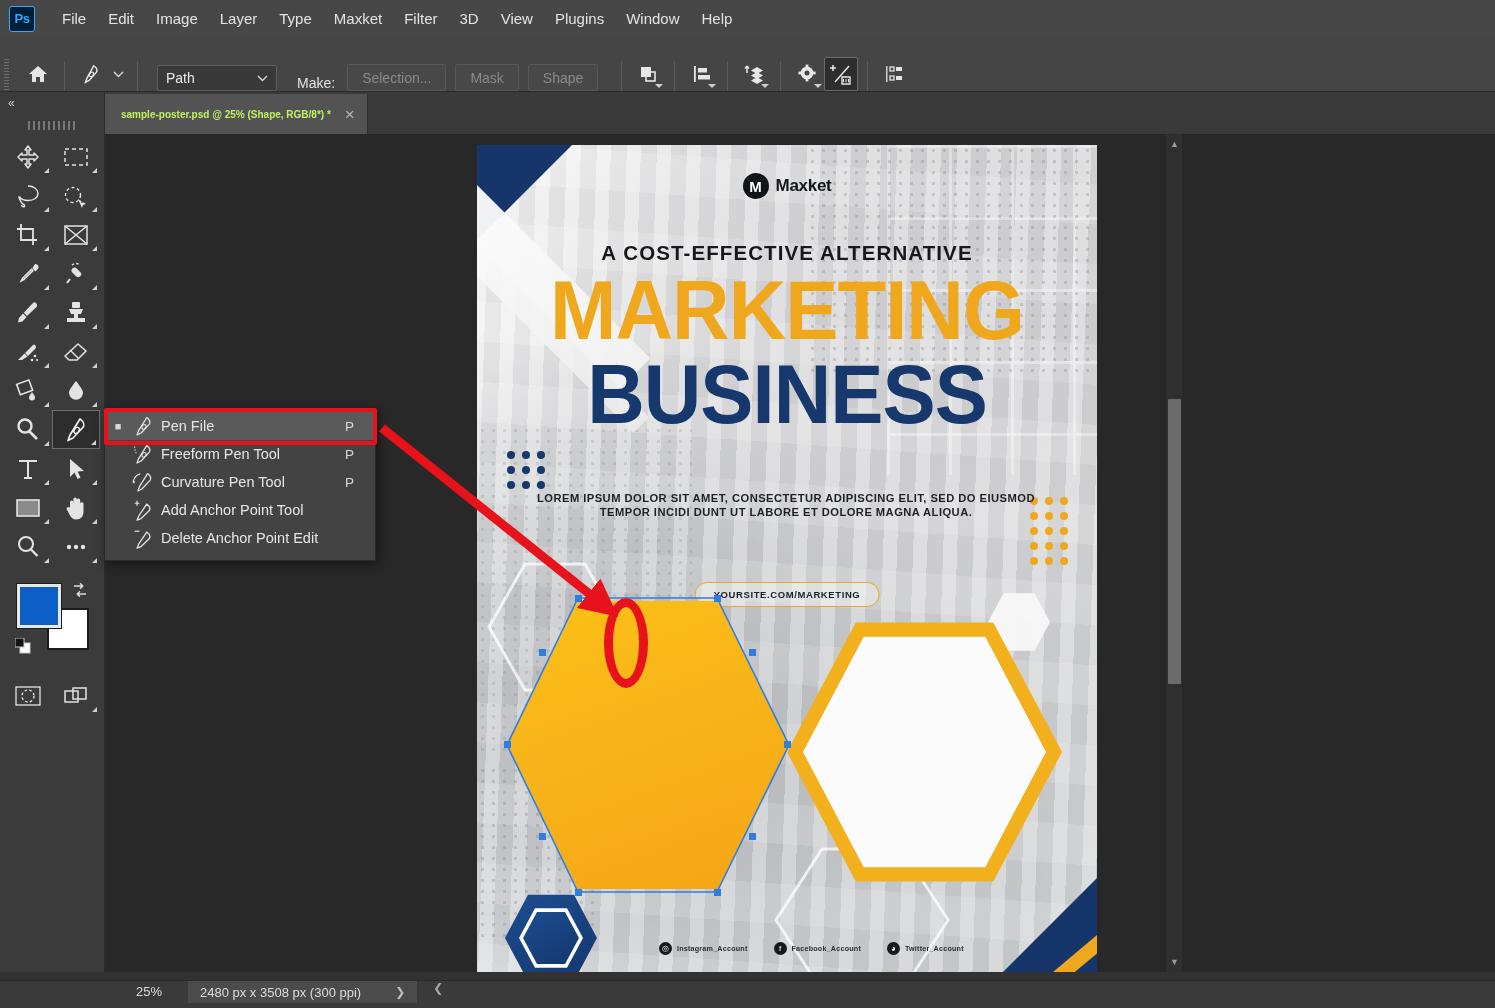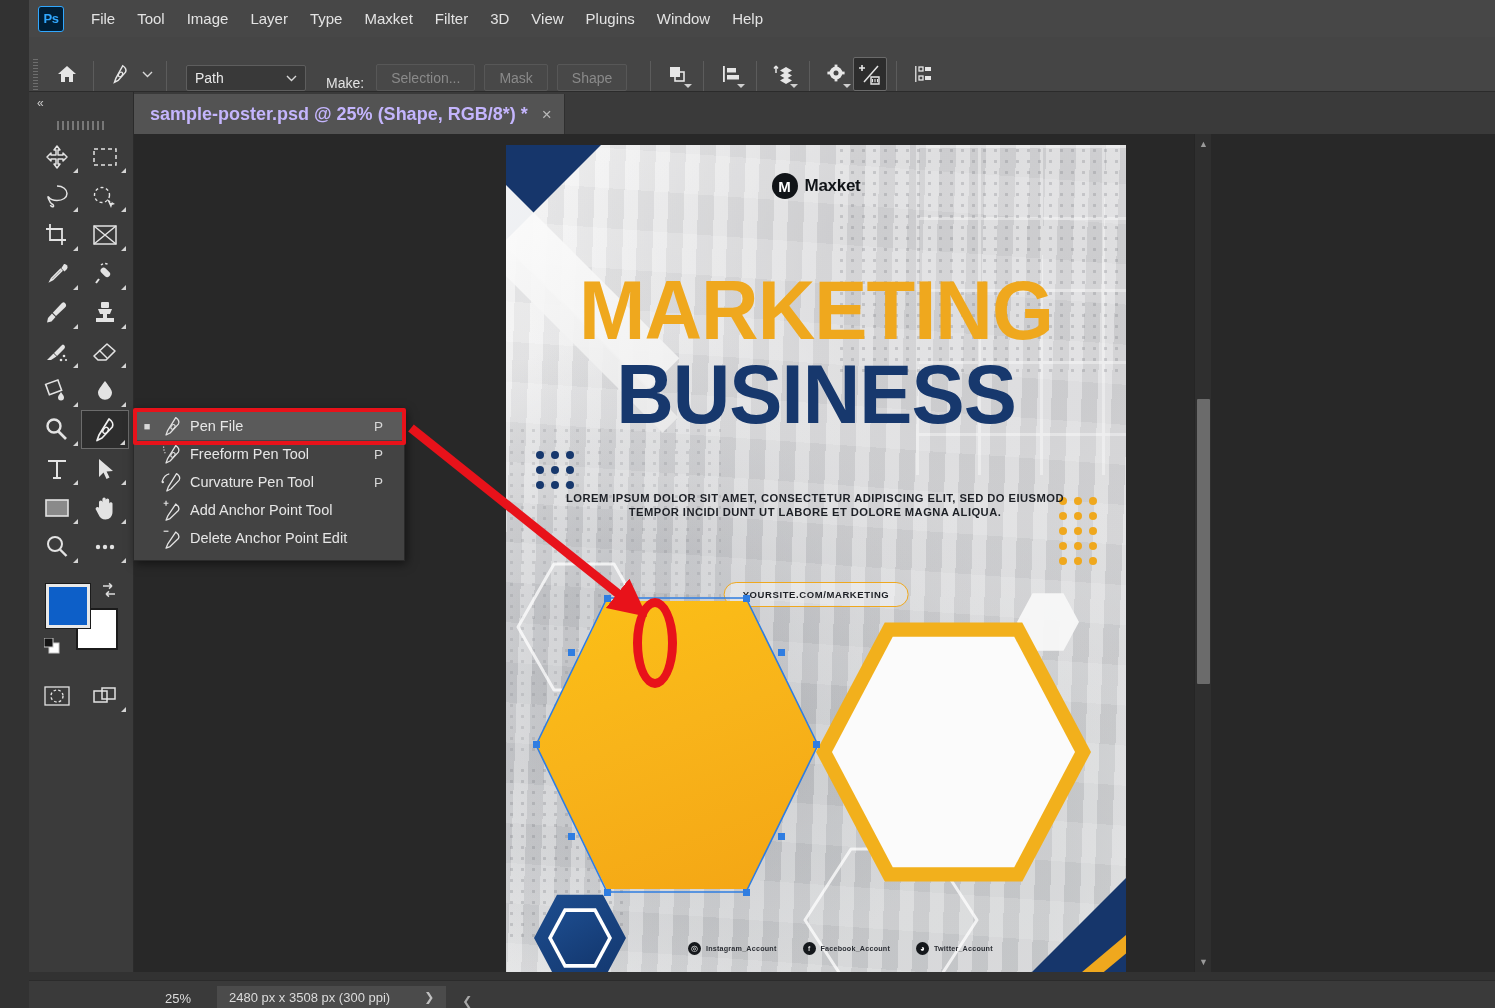--- a/index.html
+++ b/index.html
@@ -2,21 +2,21 @@
 <html><head>
 <meta charset="utf-8">
 <style>
   * { box-sizing: border-box; margin: 0; padding: 0; }
   html, body {
     width: 1495px; height: 1008px;
     background: #323232;
     font-family: "Liberation Sans", sans-serif;
     overflow: hidden;
   }
-  #app { position: relative; width: 1182px; height: 1008px; background: #323232; margin-left: 29px; }
+  #app { position: relative; width: 1182px; height: 1008px; background: #323232; }
 
   
   #menubar {
     position: absolute; left: 0; top: 0; width: 1495px; height: 37px;
     background: #474747; display: flex; align-items: center;
   }
   #ps-logo {
     width: 26px; height: 26px; margin-left: 9px; margin-right: 16px;
     background: #001e36; border: 1px solid #31a8ff; border-radius: 3px;
     color: #31a8ff; font-size: 13px; font-weight: bold;
@@ -66,21 +66,21 @@
   
   #tabbar {
     position: absolute; left: 105px; top: 92px; width: 1390px; height: 42px;
     background: #3a3a3a; display: flex; align-items: flex-end;
   }
   #doc-tab {
     height: 40px; background: #535353; display: flex; align-items: center;
     padding: 0 12px 0 16px; gap: 14px; border-right: 1px solid #2f2f2f;
     cursor: default;
   }
-  #doc-tab-title { color: #c4b5fd; font-size: 18px; font-weight: bold; white-space: nowrap; }
+  #doc-tab-title { color: #bef264; font-size: 10px; font-weight: bold; white-space: nowrap; }
   #doc-tab-close { color: #b9b9b9; font-size: 17px; line-height: 1; cursor: default; }
 
   
   #toolspanel {
     position: absolute; left: 0; top: 92px; width: 105px; height: 880px;
     background: #3b3b3b; border-right: 1px solid #2b2b2b;
   }
   #panel-collapse {
     height: 22px; display: flex; align-items: center; padding-left: 8px;
     color: #cacaca; font-size: 12px; background: #3b3b3b; cursor: default;
@@ -292,21 +292,21 @@
   .sc-arrow { position: absolute; left: 0; width: 17px; height: 16px; color: #9a9a9a; font-size: 9px; display: flex; align-items: center; justify-content: center; }
   #hscroll {
     position: absolute; left: 105px; bottom: 0; width: 1373px; height: 18px;
     background: #3a3a3a;
   }
   #hthumb { position: absolute; left: 646px; top: 3px; width: 720px; height: 13px; background: #6b6b6b; border-radius: 1px; }
 
   
   #statusbar {
     position: absolute; left: 0; bottom: 0; width: 1495px; height: 28px;
-    background: #3a3a3a; display: flex; align-items: flex-end;
+    background: #3a3a3a; display: flex; align-items: flex-start;
     border-top: 1px solid #2b2b2b; z-index: 5;
   }
   #zoom-field {
     width: 78px; height: 20px; margin-left: 110px; color: #dcdcdc; font-size: 13px;
     display: flex; align-items: center; justify-content: center; cursor: default;
   }
   #doc-size {
     height: 22px; background: #4b4b4b; color: #dcdcdc; font-size: 13px;
     display: flex; align-items: center; padding: 0 12px; gap: 34px; cursor: default;
   }
@@ -314,21 +314,21 @@
   #status-back { color: #a8a8a8; font-size: 12px; margin-left: 16px; }
 </style>
 </head>
 <body>
 
 <div id="app">
 
   <div id="menubar">
     <div id="ps-logo">Ps</div>
     <div class="menu-item">File</div>
-    <div class="menu-item">Tool</div>
+    <div class="menu-item">Edit</div>
     <div class="menu-item">Image</div>
     <div class="menu-item">Layer</div>
     <div class="menu-item">Type</div>
     <div class="menu-item">Maxket</div>
     <div class="menu-item">Filter</div>
     <div class="menu-item">3D</div>
     <div class="menu-item">View</div>
     <div class="menu-item">Plugins</div>
     <div class="menu-item">Window</div>
     <div class="menu-item">Help</div>
@@ -640,20 +640,21 @@
       <div class="white-diag"></div>
       <div class="white-diag2"></div>
       <div class="blue-corner-br"></div>
       <div class="gold-stripe-br"></div>
 
       <div id="logo-row">
         <div id="logo-mark">M</div>
         <div id="logo-text">Maxket</div>
       </div>
 
+      <div id="kicker">A COST-EFFECTIVE ALTERNATIVE</div>
       <div id="head1">MARKETING</div>
       <div id="head2">BUSINESS</div>
 
       <div class="dotgrid" style="left:30px; top:306px; grid-template-columns:repeat(3,8px);">
         <i style="background:#17386d"></i>
           <i style="background:#17386d"></i>
           <i style="background:#17386d"></i>
         <i style="background:#17386d"></i>
           <i style="background:#17386d"></i>
           <i style="background:#17386d"></i>

